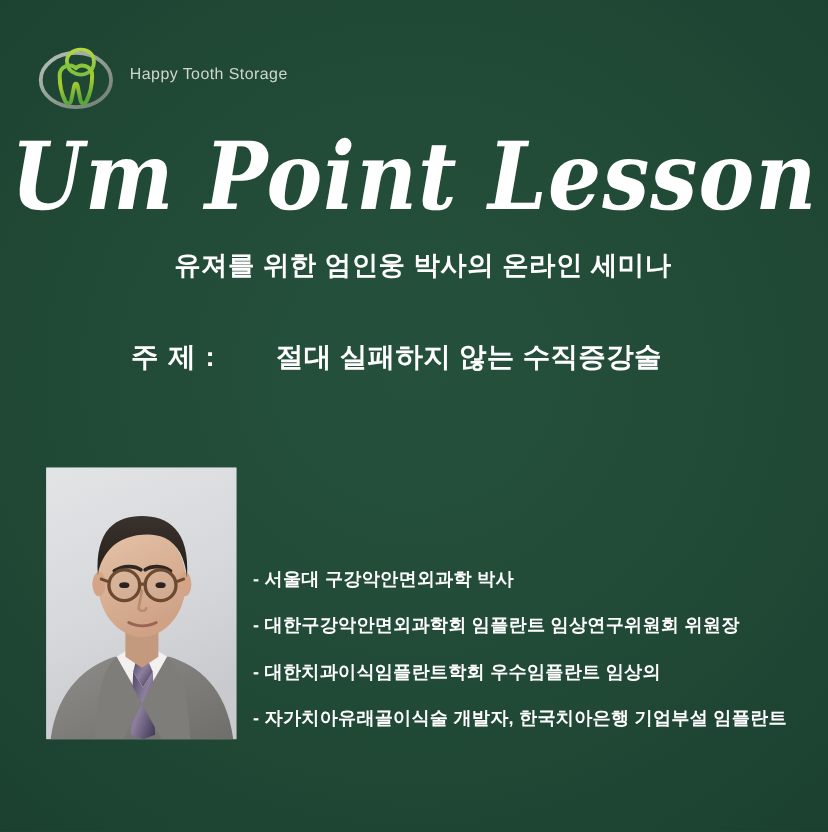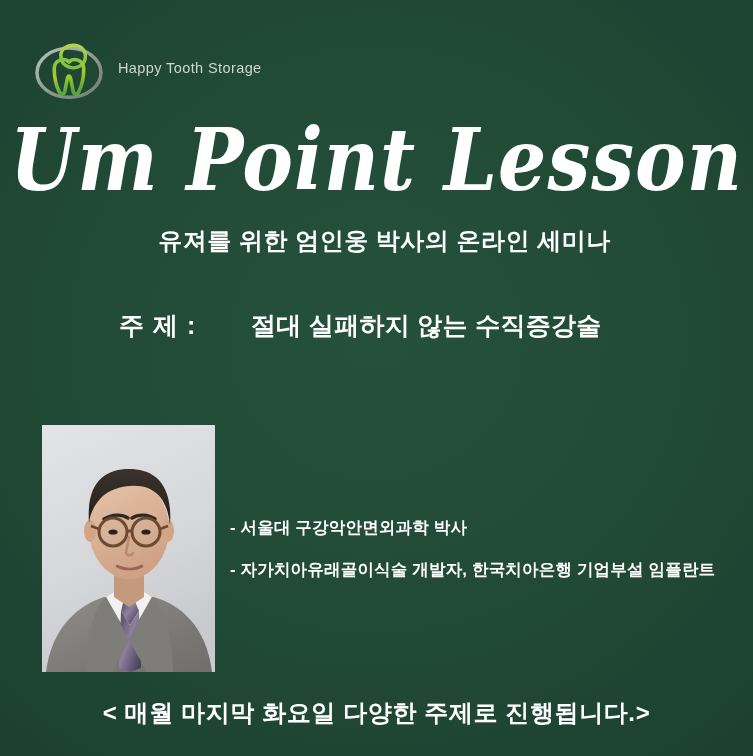--- a/index.html
+++ b/index.html
@@ -272,18 +272,19 @@
       <path d="M87 112 L84 128 C85 131 90 131 91 128" stroke="#b88c70" stroke-width="2.4" fill="none" stroke-linecap="round"></path>
 
       <path d="M75 141 C82 145 93 145 100 141" stroke="#9a6353" stroke-width="2.6" fill="none" stroke-linecap="round"></path>
 
       <path d="M68 150 C77 158 98 158 107 150" stroke="#c09madmin" stroke-width="0" fill="none"></path>
     </svg>
   </div>
 
   <div id="bio-block">
     <div class="bio-line">- 서울대 구강악안면외과학 박사</div>
+    <div class="bio-line">- 대한구강악안면외과학회 임플란트 임상연구위원회 위원장</div>
+    <div class="bio-line">- 대한치과이식임플란트학회 우수임플란트 임상의</div>
     <div class="bio-line">- 자가치아유래골이식술 개발자, 한국치아은행 기업부설 임플란트</div>
   </div>
 
-  <div id="footer-note">&lt; 매월 마지막 화요일 다양한 주제로 진행됩니다.&gt;</div>
 
 </div>
 
 </body></html>

